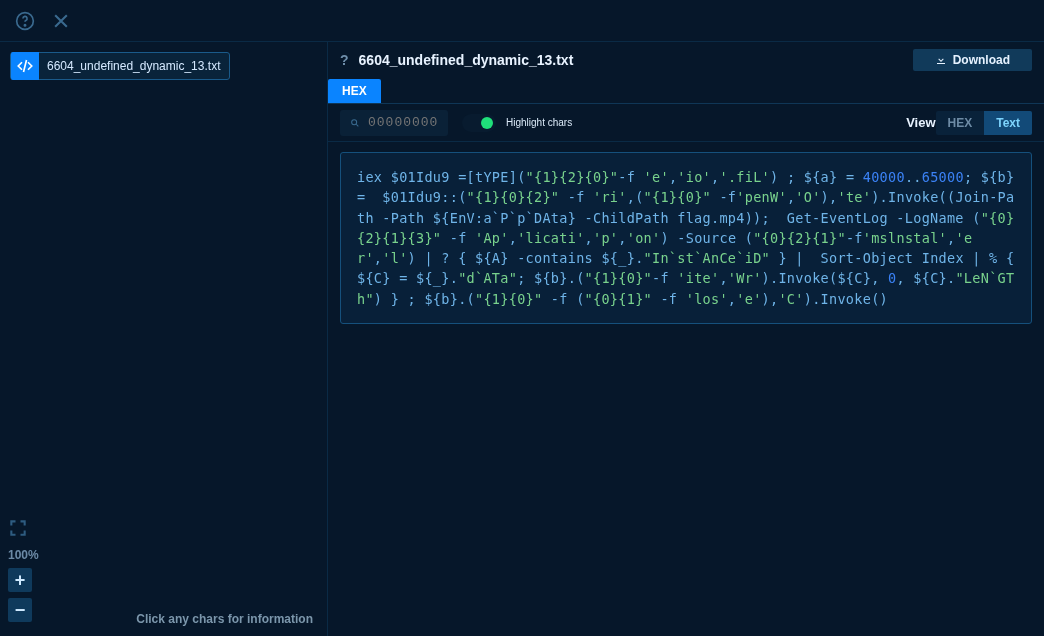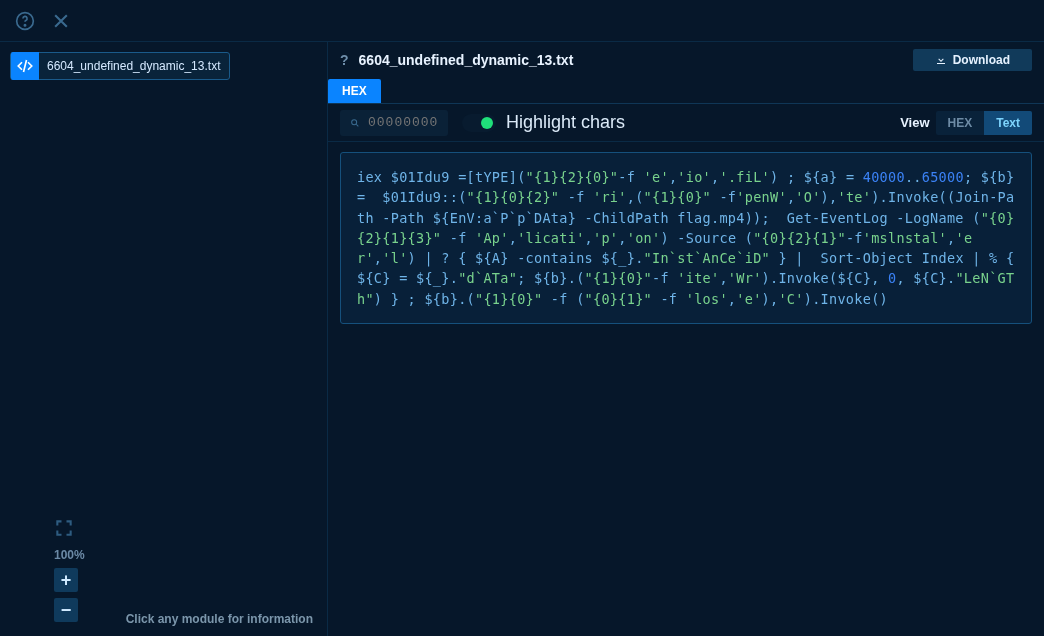--- a/index.html
+++ b/index.html
@@ -54,21 +54,21 @@
     color:#d5e9ff;
     font-size:12px;
     cursor:pointer;
   }
   .file-chip .iconbox {
     width:28px; height:28px; background:#0a84ff; display:flex; align-items:center; justify-content:center; border-radius:2px 0 0 2px;
   }
   .file-chip .iconbox svg { width:18px; height:18px; color:#fff; }
 
   .sidebar-bottom {
-    position:absolute; left:8px; bottom:8px; right:8px;margin-left:46px;
+    position:absolute; left:8px; bottom:8px; right:8px;
   }
   .fullscreen-icon { color:#2e5c80; margin-bottom:6px; cursor:pointer; display:block; }
   .fullscreen-icon svg { width:20px; height:20px; }
   .zoom-label { color:#6c8aa6; font-size:12px; font-weight:600; margin-bottom:6px; }
   .zoom-btn {
     width:24px; height:24px; background:#0f3a5c; color:#cfeaff; display:flex; align-items:center; justify-content:center; font-size:18px; font-weight:600; margin-bottom:6px; cursor:pointer; border-radius:2px;
   }
   .sidebar-hint {
     position:absolute; right:6px; bottom:2px; color:#7b96ab; font-size:12px; font-weight:600;
   }
@@ -100,22 +100,22 @@
   .search-box input {
     background:transparent; border:none; outline:none; color:#22c55e; font-family:Liberation Mono, monospace; font-size:13px; width:70px; letter-spacing:1px;
   }
   .toggle-wrap { display:flex; align-items:center; gap:10px; }
   .toggle {
     width:34px; height:18px; background:#081b2f; border-radius:10px; position:relative; cursor:pointer;
   }
   .toggle .knob {
     width:12px; height:12px; background:#1fe07a; border-radius:50%; position:absolute; top:3px; right:3px;
   }
-  .toggle-label { color:#dbeaf8; font-size:18px; }
-  .view-group { margin-left:auto; display:flex; align-items:center; gap:6px; }
+  .toggle-label { color:#dbeaf8; font-size:10px; }
+  .view-group { margin-left:auto; display:flex; align-items:center; gap:0; }
   .view-label { color:#e8f3ff; font-size:13px; font-weight:600; }
   .seg { display:flex; background:#09223a; border-radius:2px; overflow:hidden; }
   .seg-btn { padding:5px 12px; font-size:12px; font-weight:600; color:#6d8ba5; cursor:pointer; }
   .seg-btn.active { background:#124a78; color:#7dd3fc; }
 
   .code-area {
     margin:10px 12px; border:1px solid #15507c; border-radius:3px; background:#082039; padding:14px 16px;
     font-family: "Menlo", "Consolas", monospace; font-size:13.5px; line-height:1.5; color:#6fb4e8; white-space:pre-wrap; word-break:break-all; letter-spacing:0.3px;
   }
   .code-area .s { color:#79d28d; } 
@@ -155,21 +155,21 @@
 
     <div class="sidebar-bottom">
       <span class="fullscreen-icon">
         <svg viewBox="0 0 24 24" fill="none" stroke="currentColor" stroke-width="2.5">
             <path d="M4 9V4h5M20 9V4h-5M4 15v5h5M20 15v5h-5"></path>
           </svg>
       </span>
       <div class="zoom-label">100%</div>
       <div class="zoom-btn">+</div>
       <div class="zoom-btn">−</div>
-      <div class="sidebar-hint">Click any module for information</div>
+      <div class="sidebar-hint">Click any chars for information</div>
     </div>
   </div>
 
   <div class="content">
 
     <div class="file-header">
       <span class="qmark">?</span>
       <span class="file-name">6604_undefined_dynamic_13.txt</span>
       <div class="download-btn">
         <svg viewBox="0 0 24 24" fill="currentColor">

